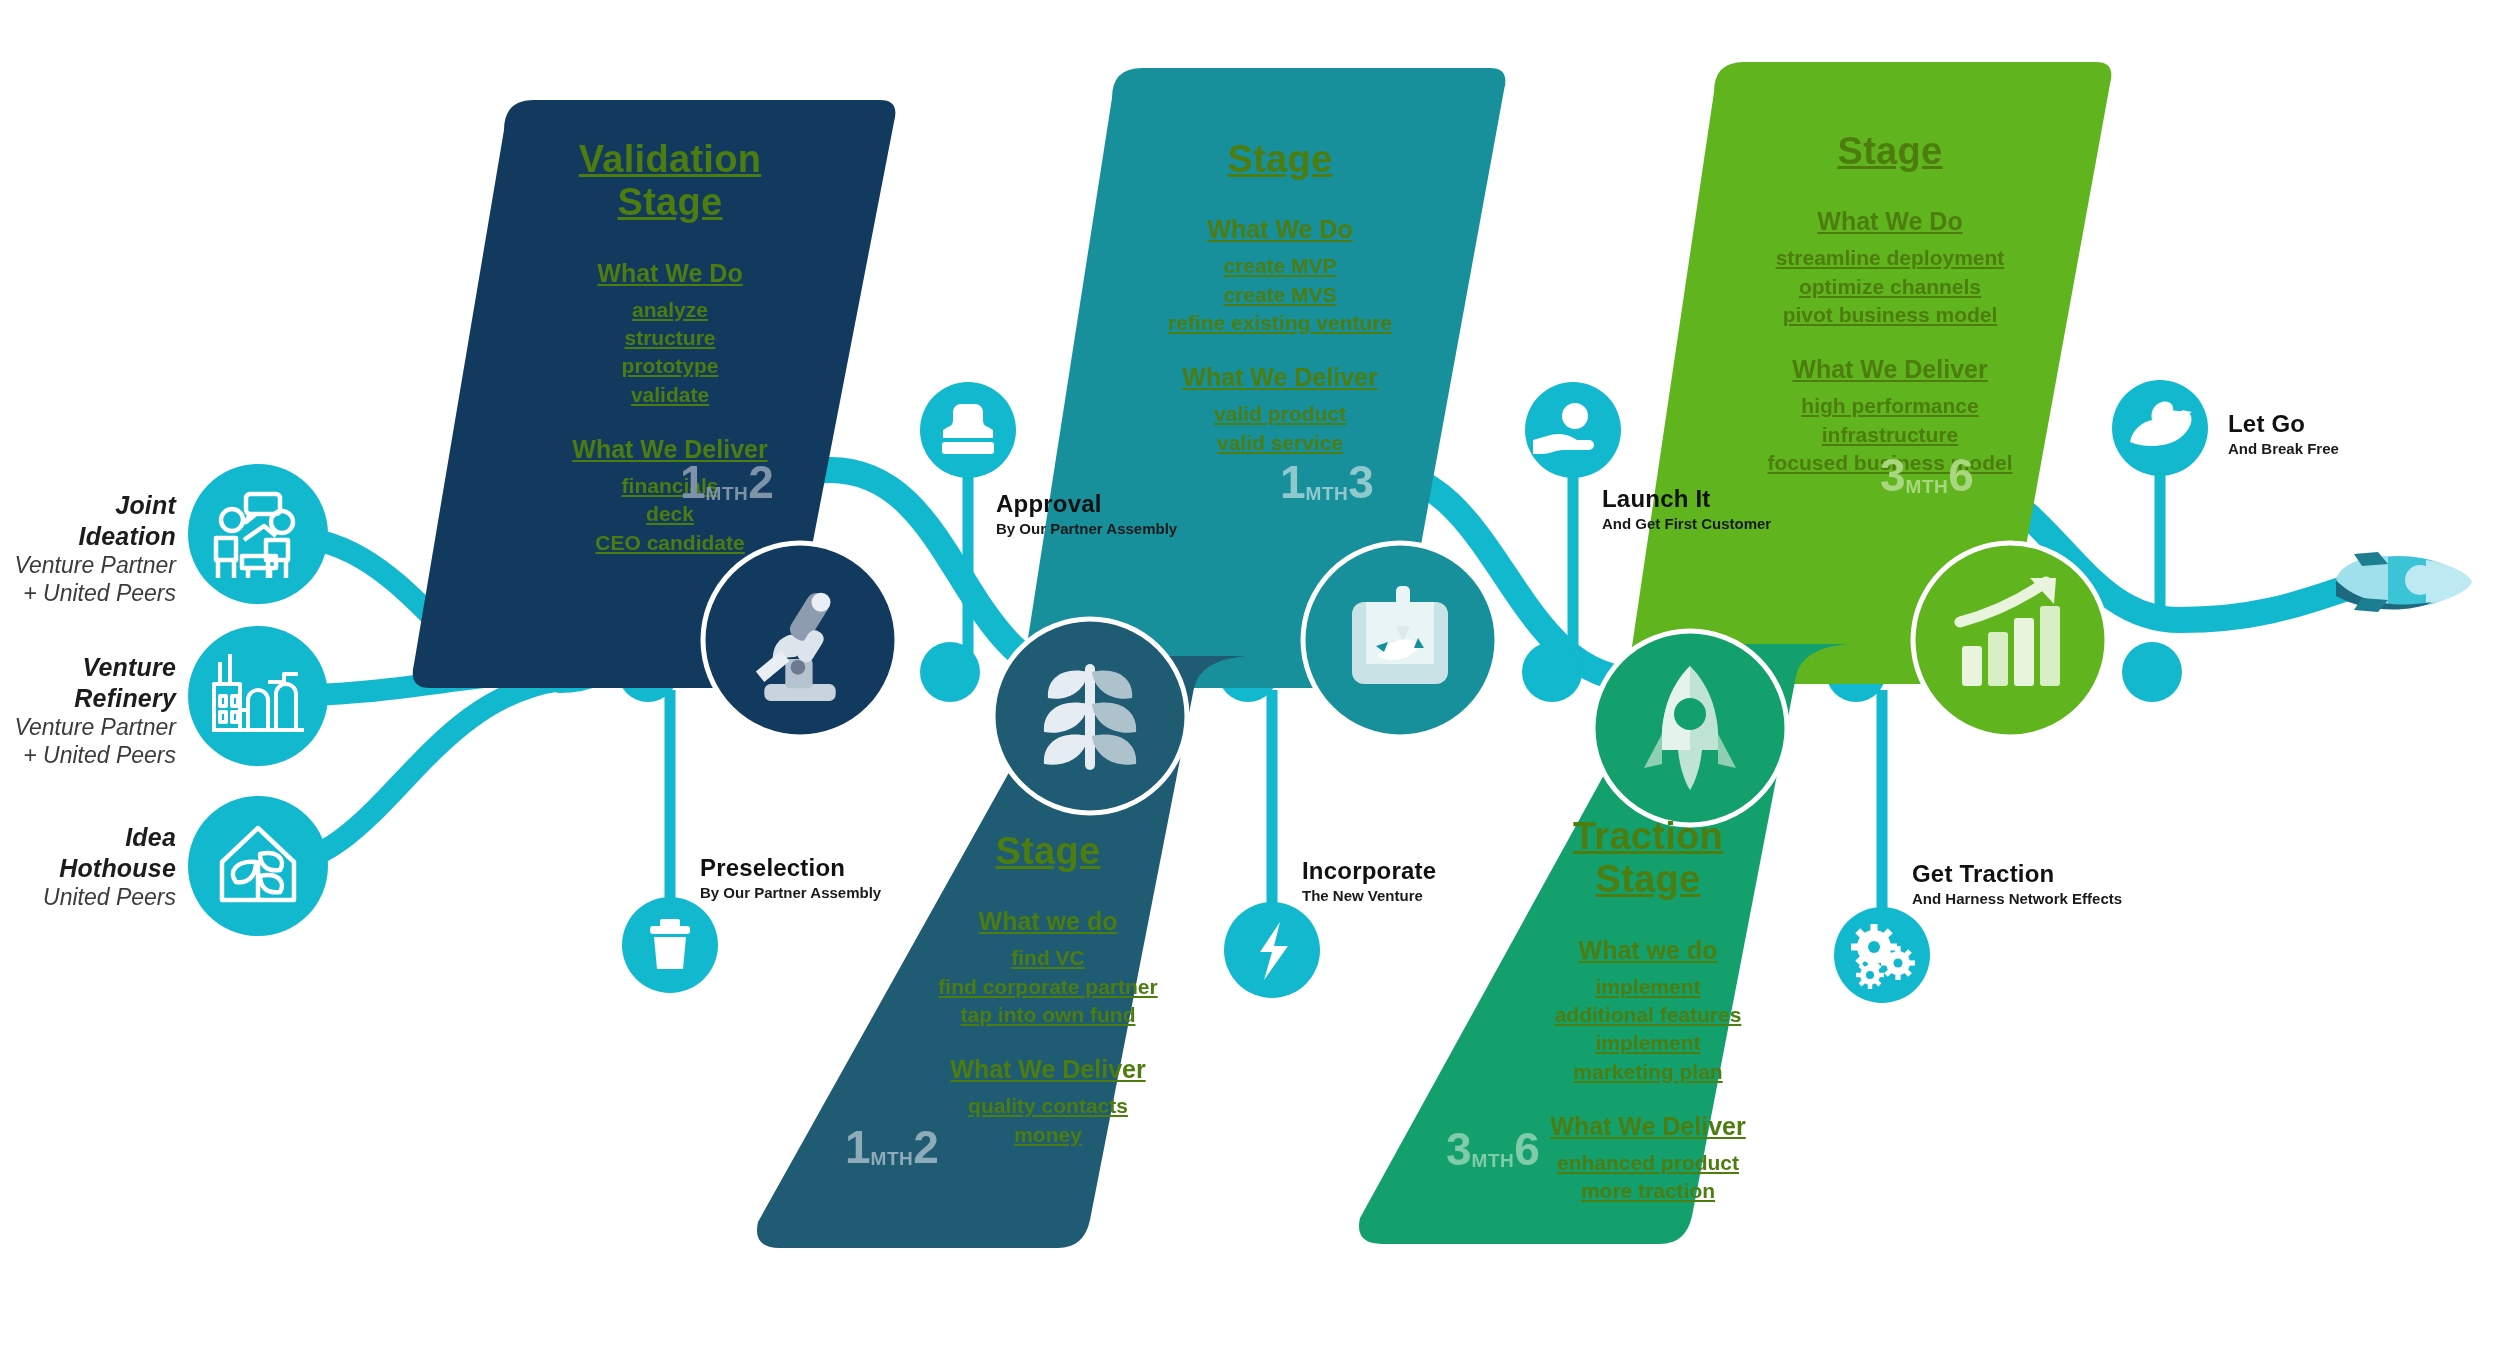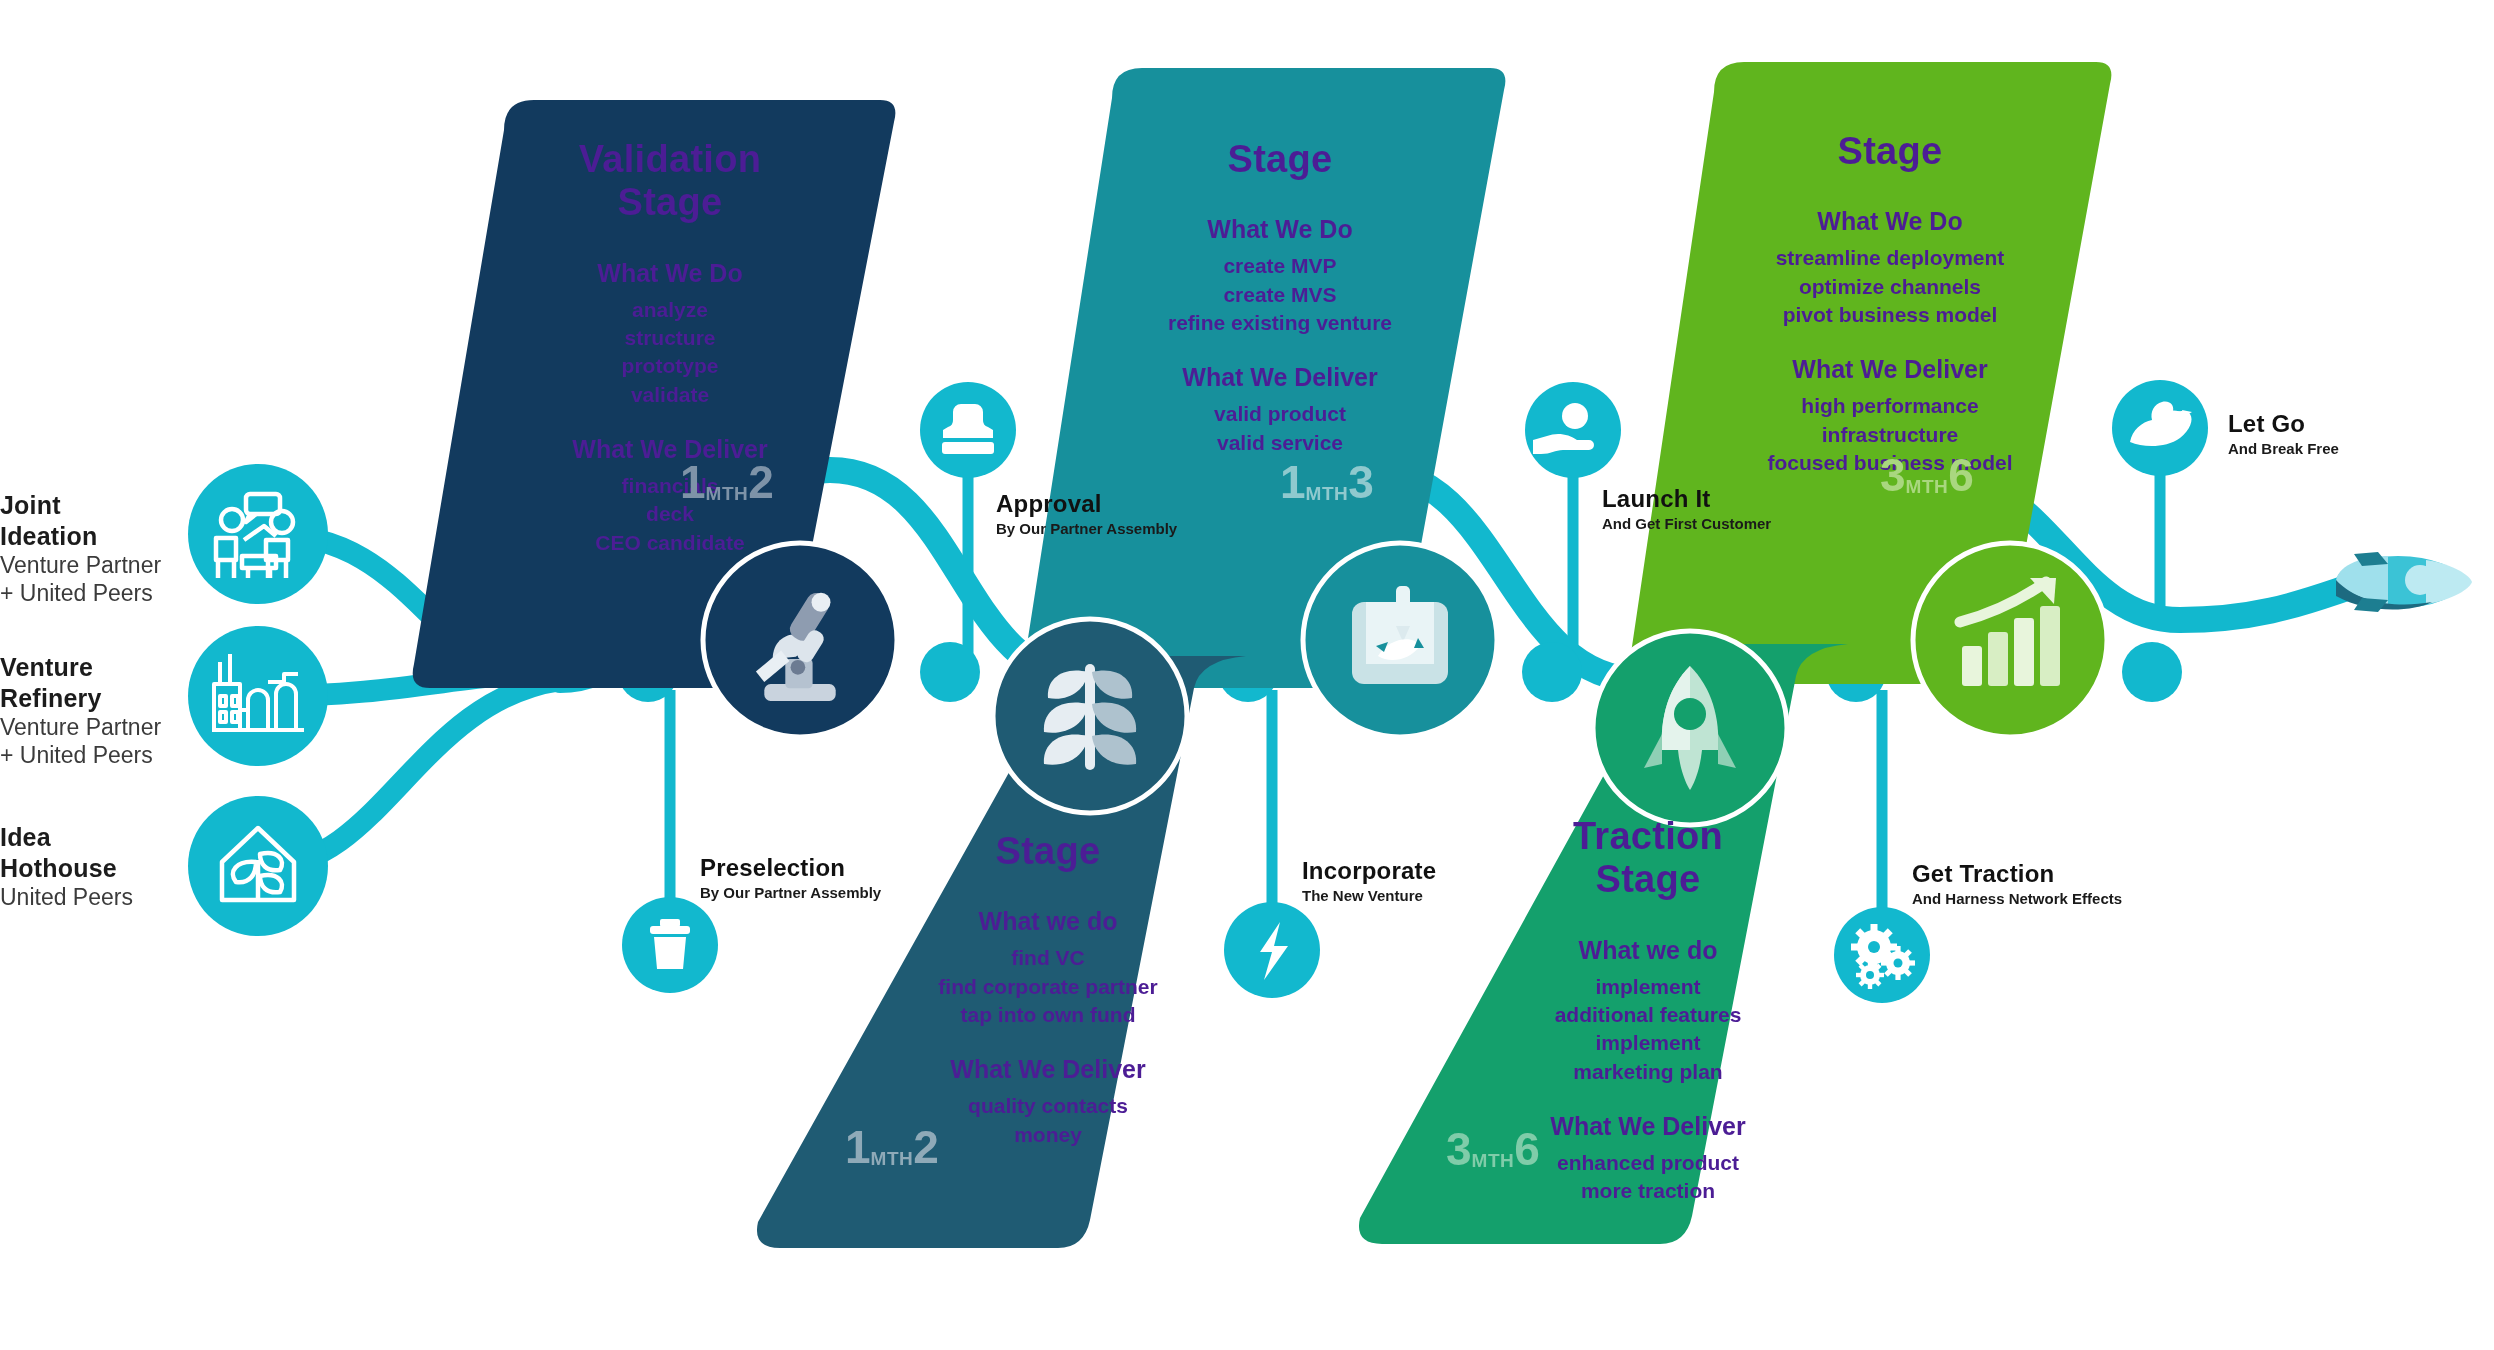--- a/index.html
+++ b/index.html
@@ -1,25 +1,25 @@
 <!DOCTYPE html>
 <html><head>
 <meta charset="utf-8">
 <style>
   html,body{margin:0;padding:0;background:#ffffff;}
   body{width:2494px;height:1350px;overflow:hidden;font-family:"Liberation Sans",sans-serif;position:relative;}
   #stage{position:absolute;inset:0;width:2494px;height:1350px;}
   svg.layer{position:absolute;left:0;top:0;width:2494px;height:1350px;overflow:visible;}
-  .entry-label{position:absolute;line-height:1.22;color:#1c1c1c;}
+  .entry-label{position:absolute;text-align:right;line-height:1.22;color:#1c1c1c;font-style:italic;}
   .entry-title{font-weight:bold;font-size:25px;letter-spacing:.2px;}
   .entry-sub{font-size:23px;color:#3b3b3b;font-weight:400;}
   .milestone-label{position:absolute;line-height:1.3;color:#111;}
   .ms-title{font-weight:bold;font-size:24px;letter-spacing:.2px;}
   .ms-sub{font-weight:bold;font-size:15px;color:#1a1a1a;}
-  .panel-text{position:absolute;text-align:center;color:#4c1d95;pointer-events:none;}
+  .panel-text{position:absolute;text-align:center;color:#4d7c0f;pointer-events:none;text-decoration:underline;}
   .panel-title{font-size:38px;font-weight:bold;line-height:1.14;letter-spacing:.3px;}
   .sec-head{font-size:25px;font-weight:bold;margin-top:26px;}
   .sec-item{font-size:21px;font-weight:bold;line-height:1.35;}
   .dur{position:absolute;font-weight:bold;letter-spacing:0px;}
   .dur .big{font-size:46px;}
   .dur .mth{font-size:19px;vertical-align:middle;letter-spacing:.5px;}
 </style>
 </head>
 <body>
 

